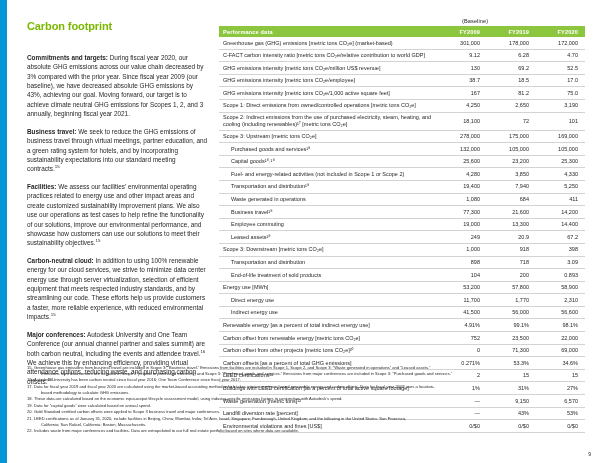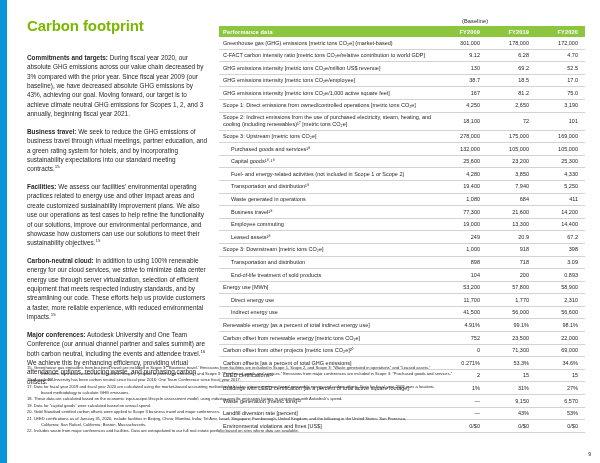--- a/index.html
+++ b/index.html
@@ -17,21 +17,21 @@
   }
   .page{
     position:absolute;left:0;top:0;width:600px;height:463px;
   }
   
   .left-col{
     position:absolute;left:27px;top:19px;width:182px;
   }
   .section-title{
     color:#7ab800;
-    font-size:15px;
+    font-size:11px;
     font-weight:bold;
     letter-spacing:-0.1px;
     margin:0 0 20px 0;
     line-height:14px;
   }
   .para{
     font-size:6.4px;
     line-height:9.35px;
     margin:0 0 8.5px 0;
     text-align:left;

